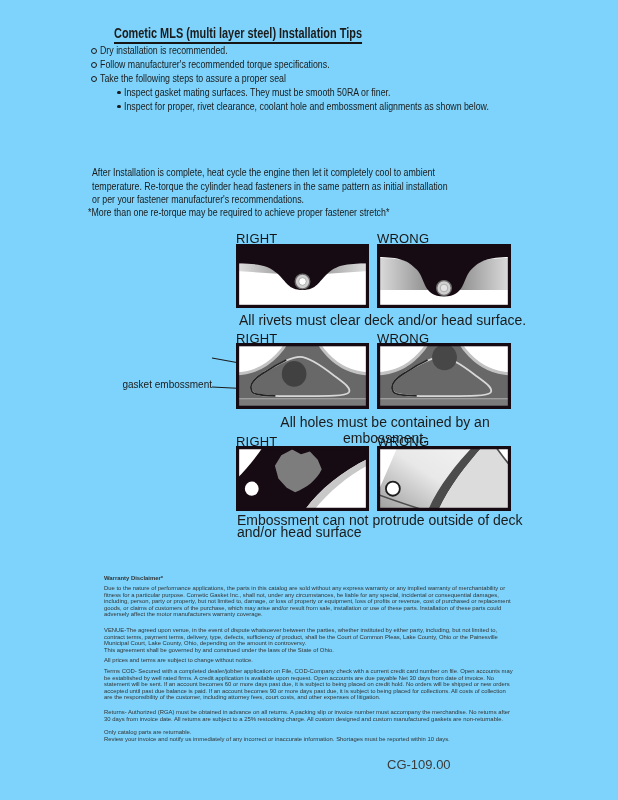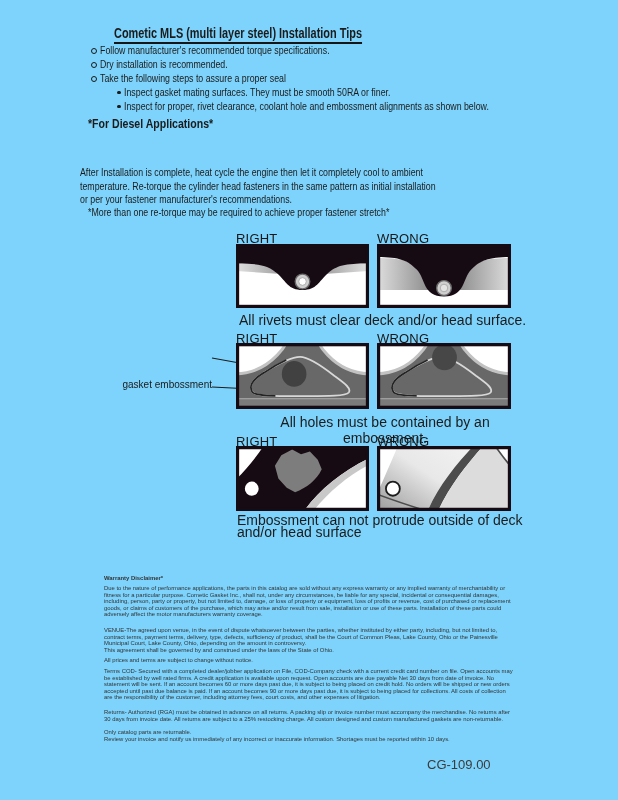--- a/index.html
+++ b/index.html
@@ -11,67 +11,64 @@
   .title{left:114px;top:25px;font-size:14px;font-weight:bold;}
   .title .u{border-bottom:2px solid #161616;padding-bottom:1px;}
   .bullets{left:91px;top:44px;font-size:10px;line-height:14px;}
   .brow{display:flex;align-items:flex-start;height:14px;}
   .ring{width:4px;height:4px;border:1px solid #1b1b1b;border-radius:50%;margin:4px 3px 0 0;flex:none;}
   .dot{width:3.5px;height:3.5px;background:#1b1b1b;border-radius:50%;margin:4.5px 3px 0 0;flex:none;}
   .sub{margin-left:26px;}
   .diesel-h{left:88px;top:117px;font-size:12px;font-weight:bold;}
   .para{font-size:10px;line-height:13.6px;}
   .p1{left:88px;top:136px;}
-  .p2{left:80px;top:166px;}
+  .p2{left:92px;top:166px;}
   .note{left:88px;top:207px;font-size:10px;}
   .rw{width:133px;font-size:13px;letter-spacing:0.2px;color:#161616;}
   .cap{font-size:14px;color:#1b1b1b;}
   .cap-center{width:274px;text-align:center;}
   .pre{white-space:pre-line;}
   .ann{left:118px;width:94px;text-align:right;font-size:10px;line-height:10.8px;white-space:pre-line;color:#1b1b1b;}
   .legal{left:104px;width:411px;font-size:5.9px;line-height:6.6px;color:#333;}
   .legal-h{font-weight:bold;}
-  .cg{left:387px;top:757px;font-size:13px;color:#3b3b3b;margin-left:40px;}
+  .cg{left:387px;top:757px;font-size:13px;color:#3b3b3b;}
   svg.box{display:block;}
 </style>
 </head>
 <body>
 
 <div id="page">
 
   <div class="abs title">
     <span class="cx-title"><span class="u">Cometic MLS (multi layer steel) Installation Tips</span></span>
   </div>
 
   <div class="abs bullets">
     <div class="brow">
       <span class="ring"></span>
-      <span class="cx">Follow manufacturer's recommended torque specifications.</span>
+      <span class="cx">Dry installation is recommended.</span>
     </div>
     <div class="brow">
       <span class="ring"></span>
-      <span class="cx">Dry installation is recommended.</span>
+      <span class="cx">Follow manufacturer's recommended torque specifications.</span>
     </div>
     <div class="brow">
       <span class="ring"></span>
       <span class="cx">Take the following steps to assure a proper seal</span>
     </div>
     <div class="brow sub">
       <span class="dot"></span>
       <span class="cx">Inspect gasket mating surfaces.  They must be smooth 50RA or finer.</span>
     </div>
     <div class="brow sub">
       <span class="dot"></span>
       <span class="cx">Inspect for proper, rivet clearance, coolant hole and embossment alignments as shown below.</span>
     </div>
   </div>
 
-  <div class="abs diesel-h">
-    <span class="cx">*For Diesel Applications*</span>
-  </div>
   <div class="abs para p2">
     <span class="cx">After Installation is complete, heat cycle the engine then let it completely cool to ambient
 temperature. Re-torque the cylinder head fasteners in the same pattern as initial installation
 or per your fastener manufacturer's recommendations.</span>
   </div>
   <div class="abs note">
     <span class="cx">*More than one re-torque may be required to achieve proper fastener stretch*</span>
   </div>
 
   <div class="abs rw" style="left:236px;top:231px;">RIGHT</div>

